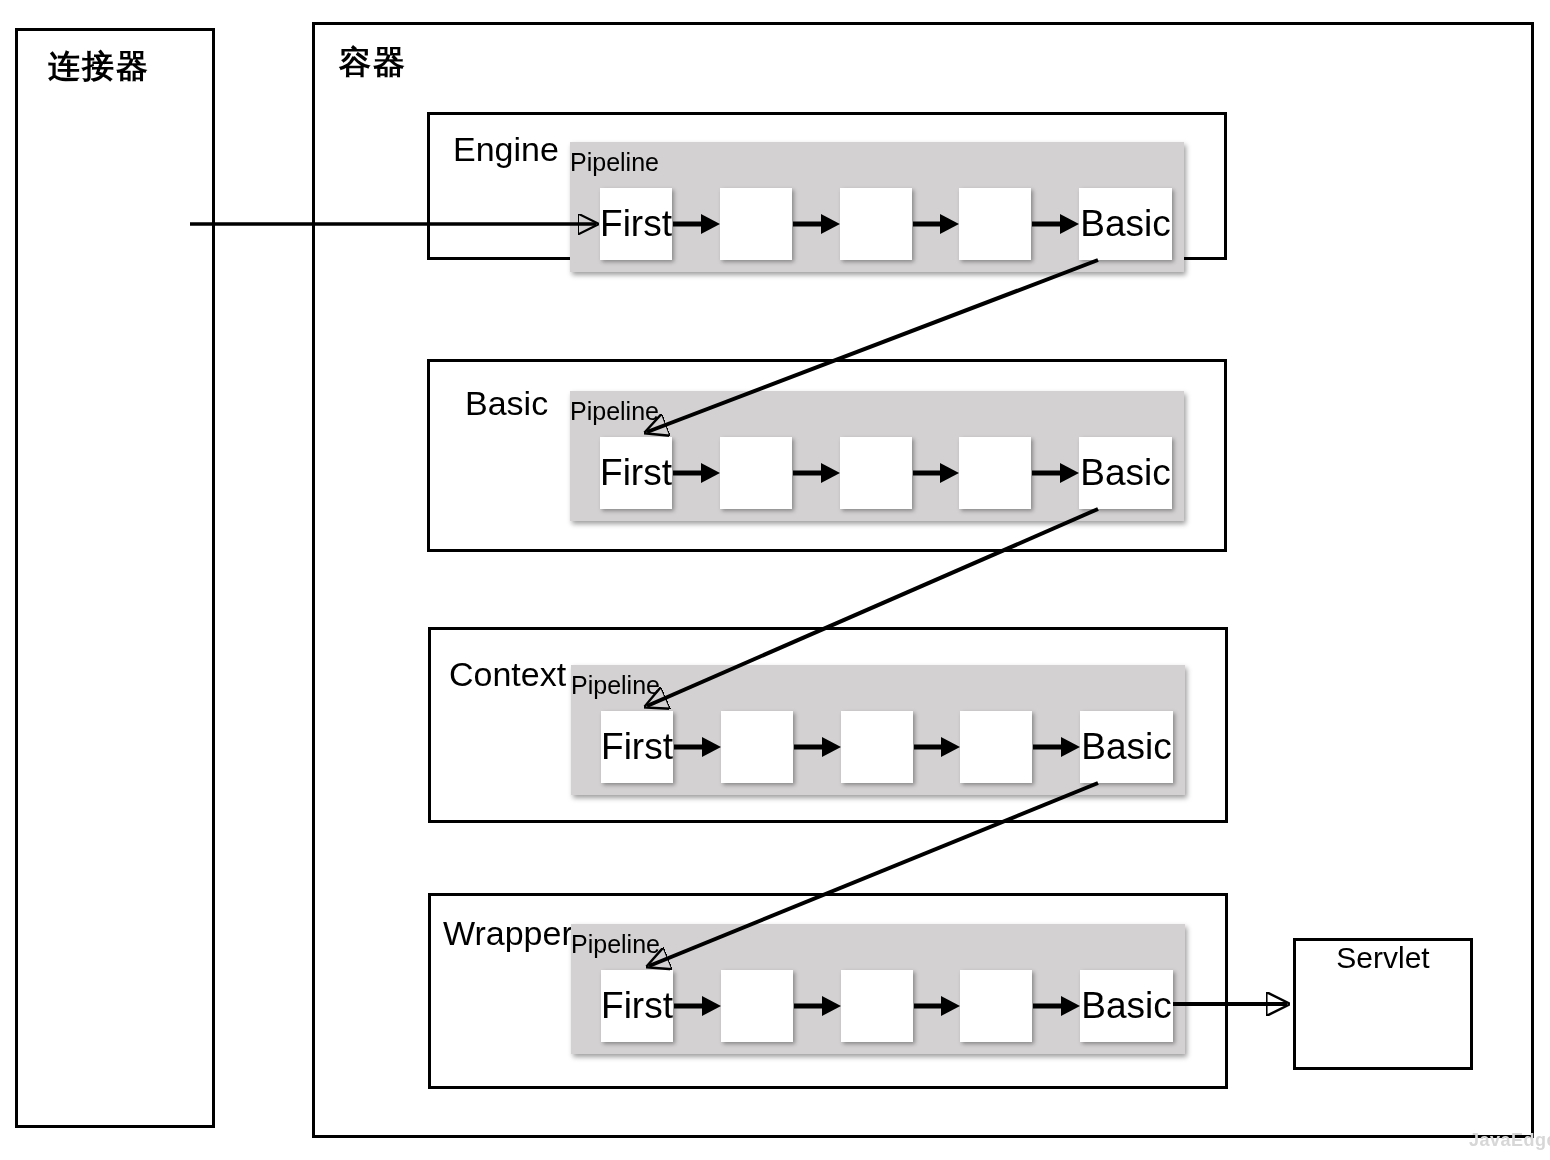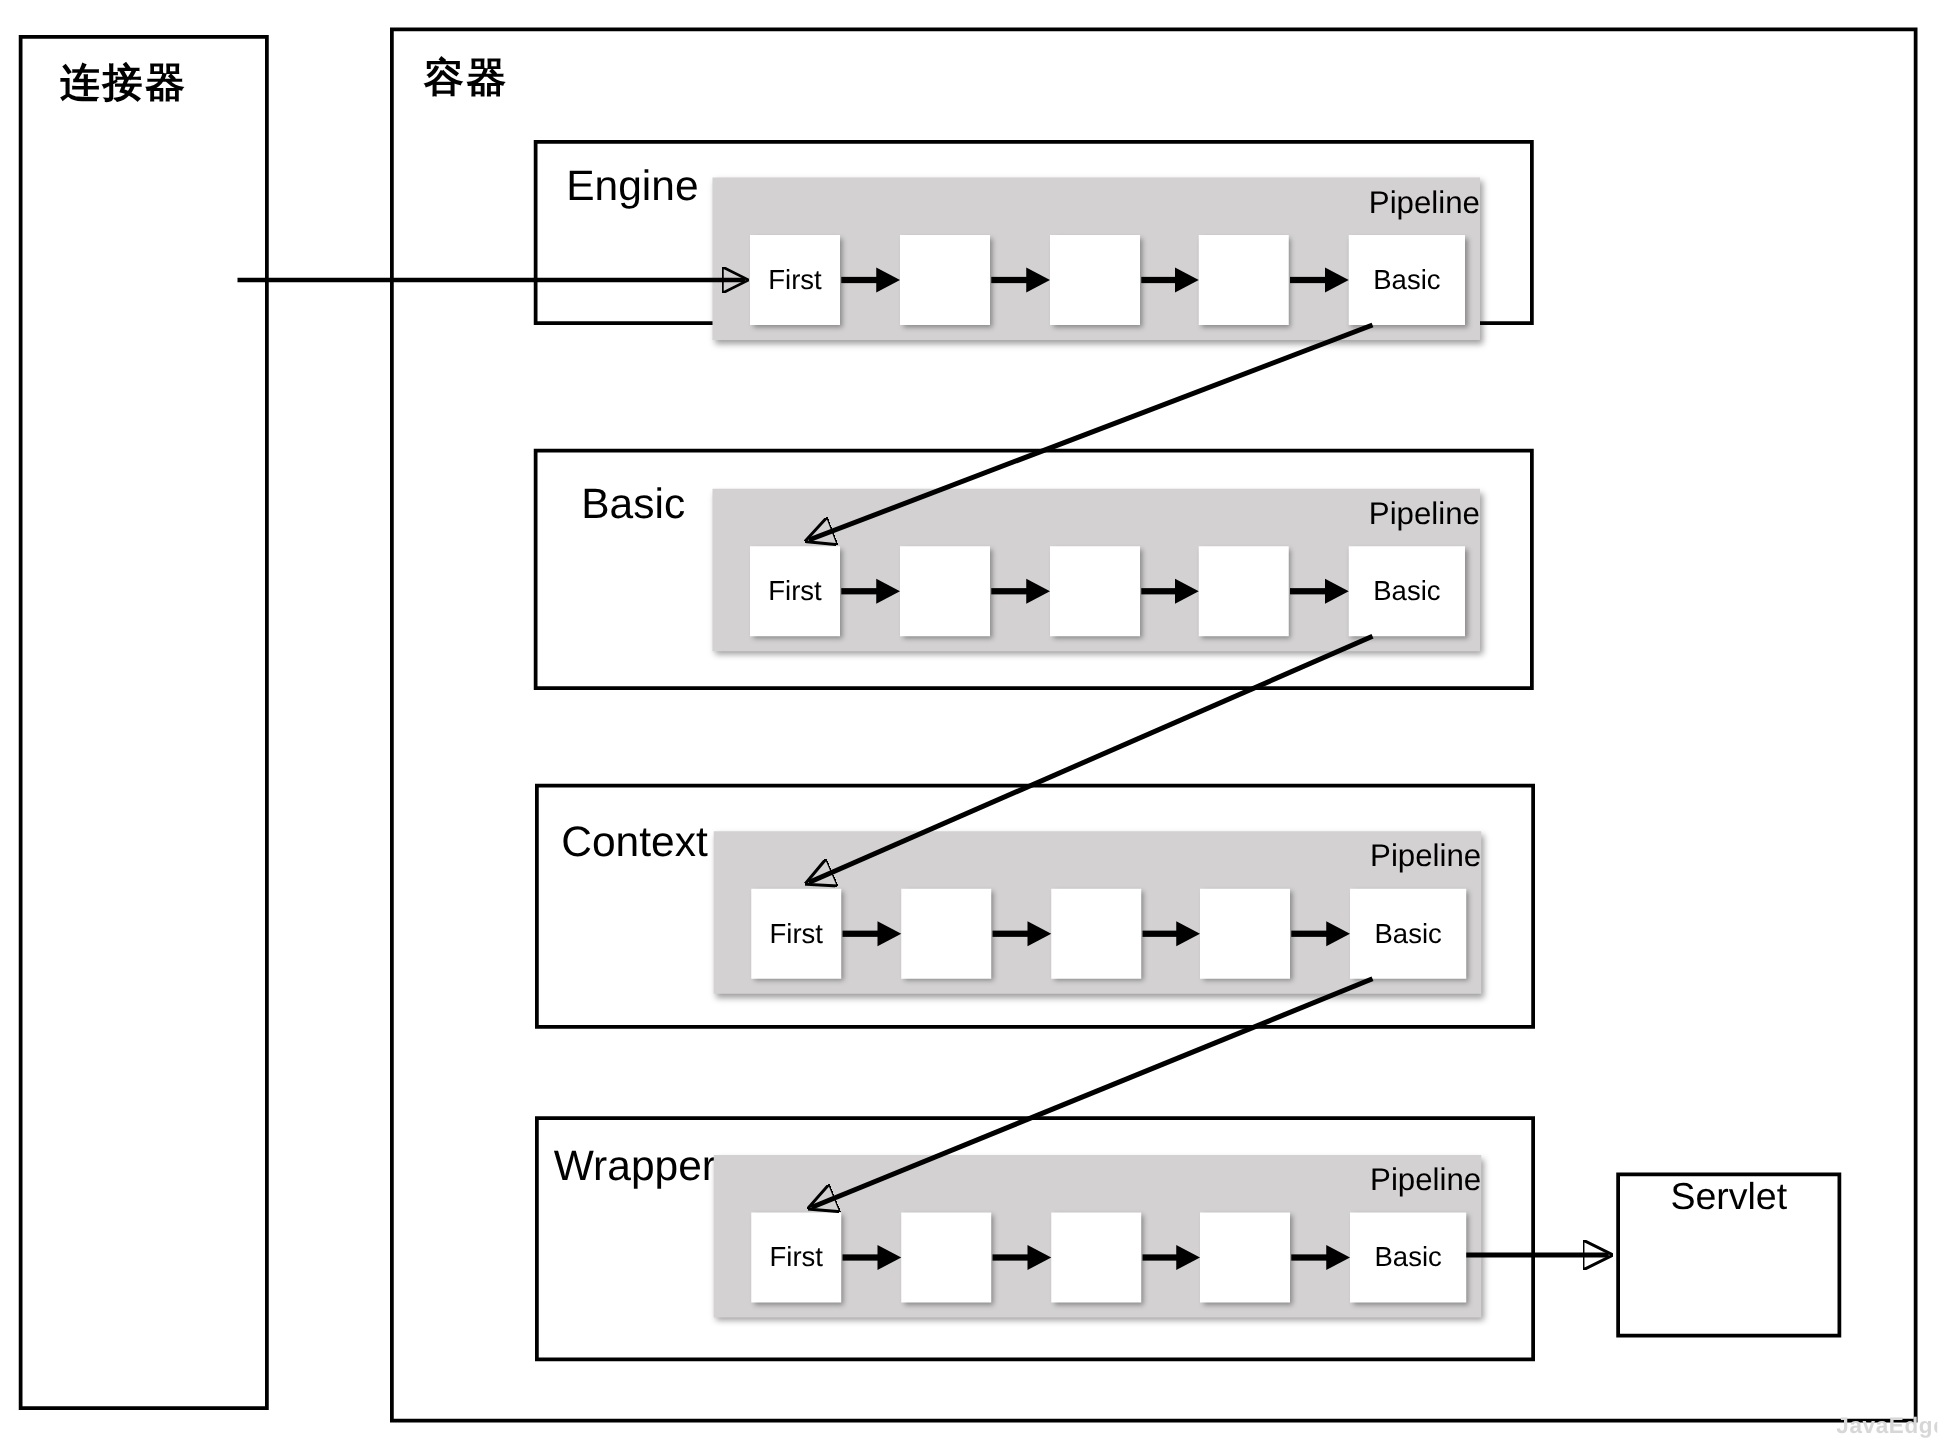--- a/index.html
+++ b/index.html
@@ -39,28 +39,28 @@
   
   .band{
     position:absolute;left:140px;width:614px;height:130px;
     background:var(--band,#d3d1d1);
     box-shadow:2px 3px 5px rgba(0,0,0,0.38);
   }
   .sec-engine .band{top:27px;}
   .sec-host .band{top:29px;}
   .sec-context .band{top:35px;}
   .sec-wrapper .band{top:28px;}
-  .band-title{position:absolute;left:0;right:0;top:6px;text-align:right;font-size:25px;font-weight:500;}
+  .band-title{position:absolute;left:0;right:0;top:6px;text-align:left;font-size:25px;font-weight:500;}
 
   .valve-row{position:absolute;left:30px;top:46px;width:572px;height:72px;display:flex;align-items:center;}
   .valve{
     height:72px;width:72px;background:var(--box,#ffffff);
     box-shadow:2px 2px 4px rgba(0,0,0,0.35);
     display:flex;align-items:center;justify-content:center;
-    font-size:22px;flex:0 0 auto;
+    font-size:37px;flex:0 0 auto;
   }
   .valve.basic{width:93px;}
 
   
   .harrow{position:relative;flex:1 1 auto;height:24px;align-self:center;}
   .harrow::before{
     content:"";position:absolute;left:1px;right:16px;top:50%;
     transform:translateY(-50%);height:5px;background:var(--line,#000);
   }
   .harrow::after{

